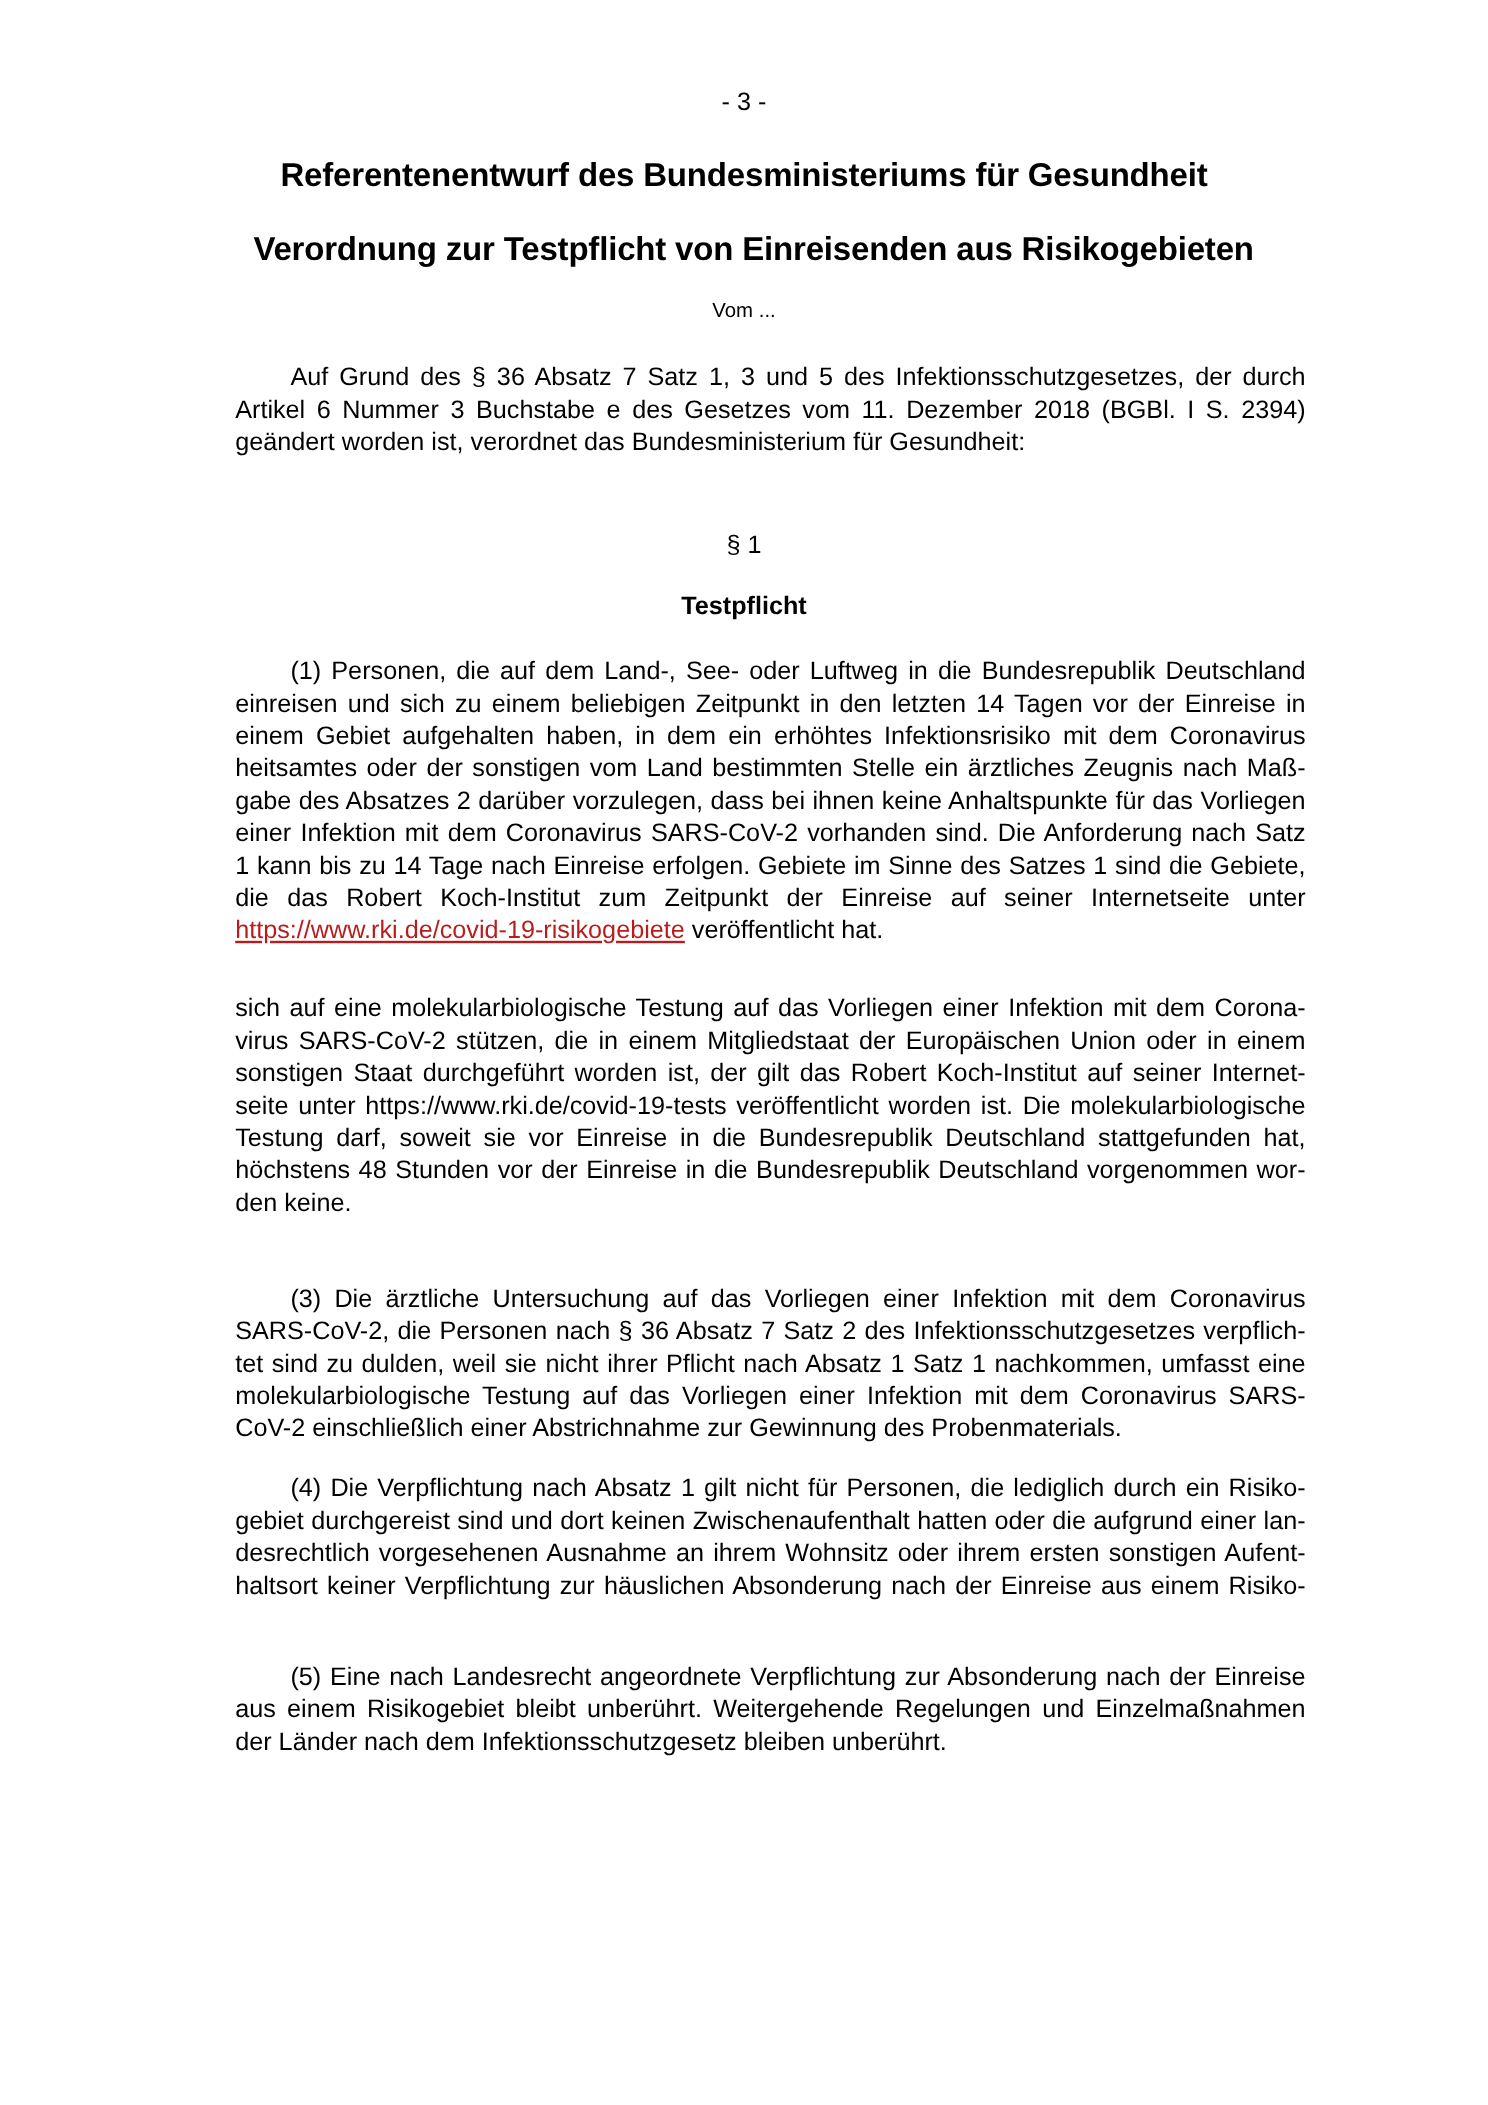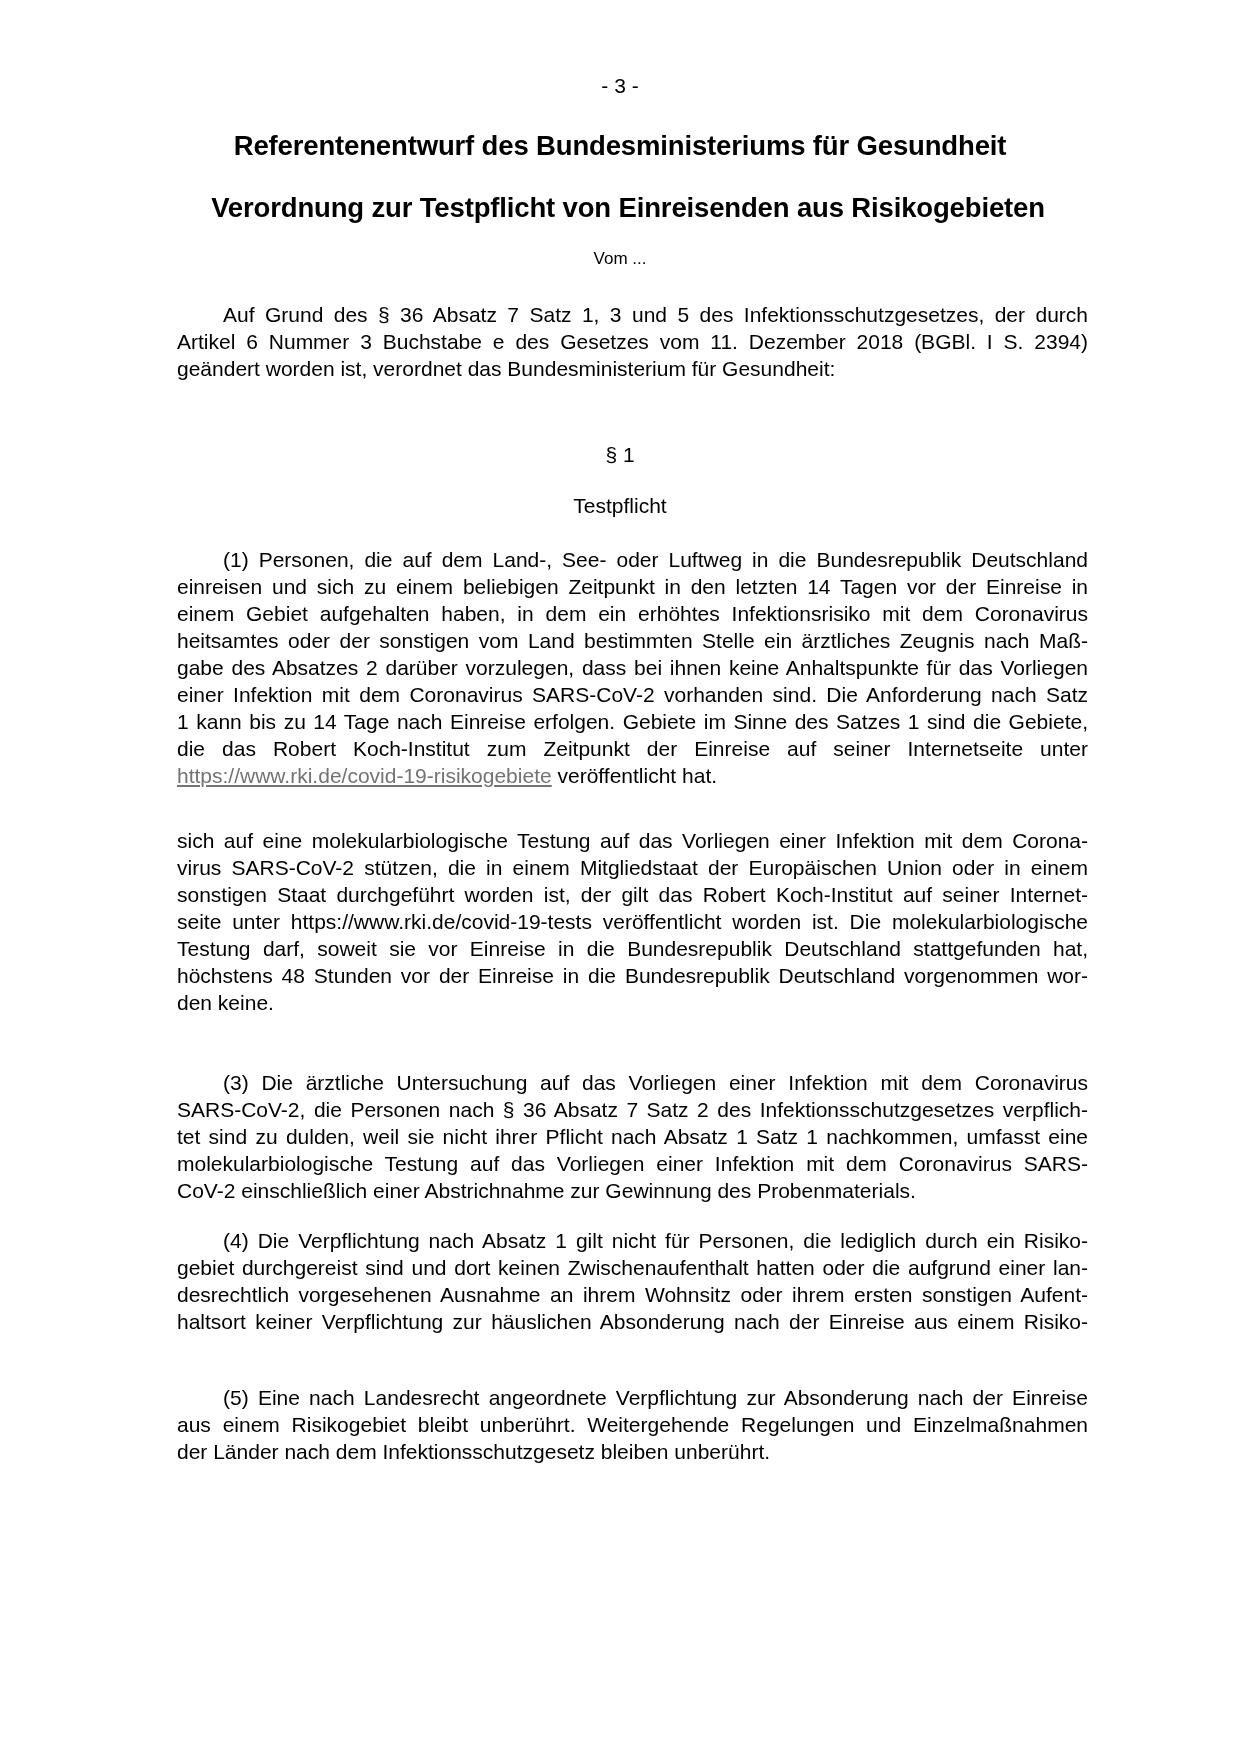--- a/index.html
+++ b/index.html
@@ -5,28 +5,28 @@
     html, body { margin: 0; padding: 0; background: #ffffff; }
     body { width: 1240px; height: 1754px; position: relative; overflow: hidden;
            font-family: "Liberation Sans", sans-serif; color: #000; }
     .page { position: absolute; left: 0; top: 0; width: 1240px; height: 1754px; }
     .center { position: absolute; left: 0; width: 1240px; text-align: center; white-space: nowrap; }
     .pageno { top: 74px; font-size: 21px; }
     .title1 { top: 130px; font-size: 27.5px; font-weight: bold; letter-spacing: -0.15px; }
     .title2 { top: 192px; font-size: 27.5px; font-weight: bold; left: 8px; letter-spacing: -0.15px; }
     .vom    { top: 249px; font-size: 17px; font-weight: normal; }
     .sec    { top: 443px; font-size: 21px; }
-    .sectitle { top: 494px; font-size: 21px; font-weight: normal; }
+    .sectitle { top: 494px; font-size: 21px; font-weight: bold; }
 
     .para { position: absolute; left: 177px; width: 911px; font-size: 21px; }
     .line { height: 27px; line-height: 27px; white-space: nowrap; text-align: justify;
-            text-align-last: justify; overflow: visible; }
+            text-align-last: justify; overflow: visible; margin-left: 19px; }
     .line.last { text-align: left; text-align-last: left; }
     .line.indent { padding-left: 46px; }
-    .link { color: #737373; text-decoration: underline; }
+    .link { color: #b91c1c; text-decoration: underline; }
 
     #intro { top: 301px; }
     #abs1  { top: 546px; }
     #abs2  { top: 827px; }
     #abs3  { top: 1069px; }
     #abs4  { top: 1227px; }
     #abs5  { top: 1384px; }
   </style>
 </head>
 <body>

